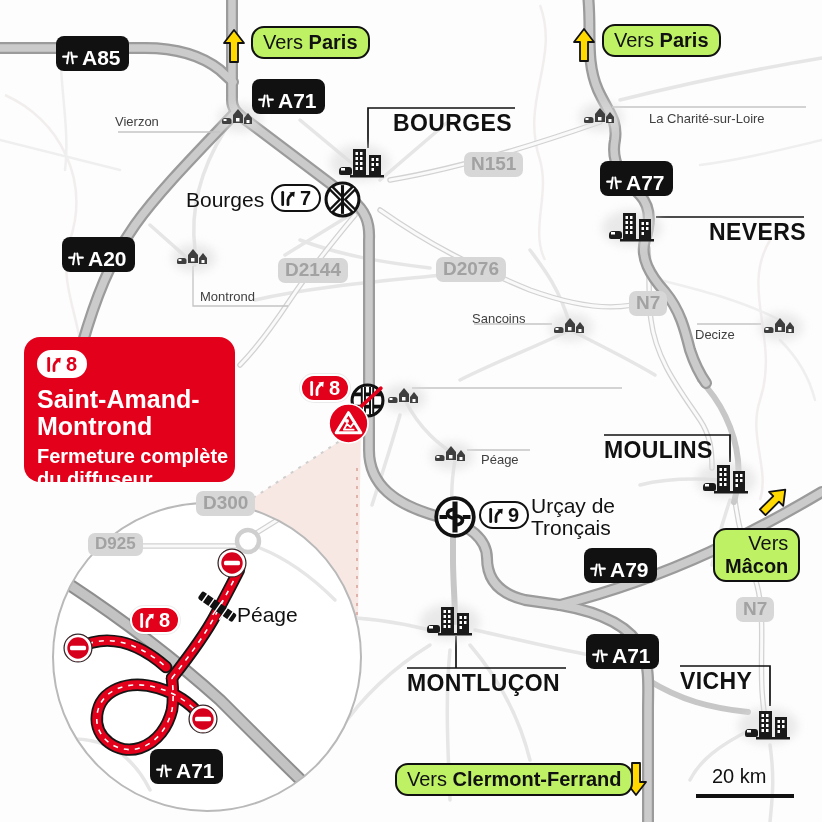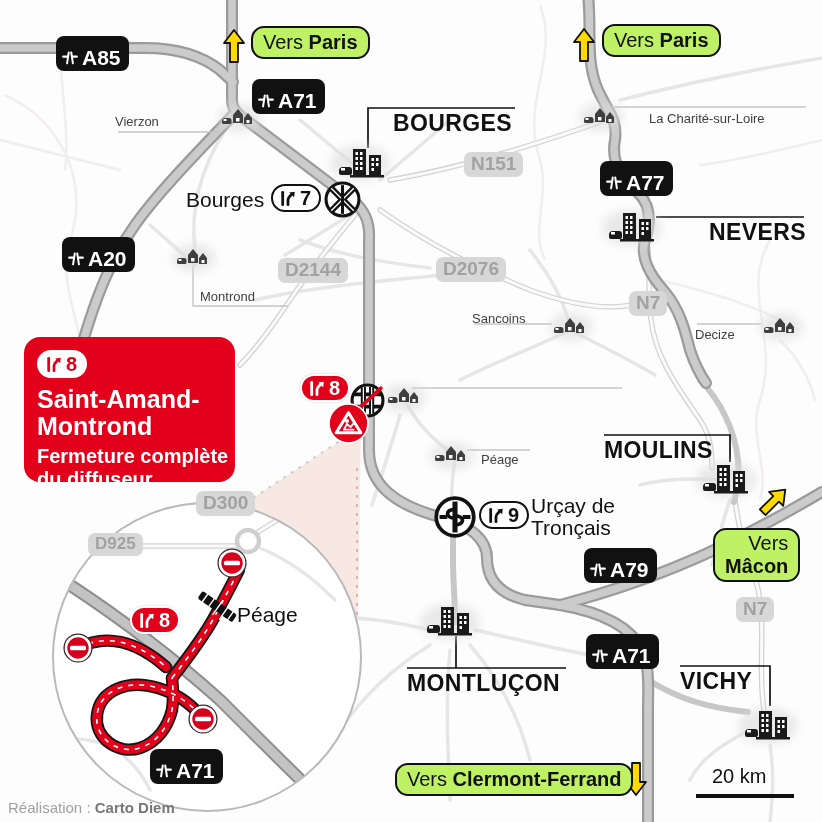--- a/index.html
+++ b/index.html
@@ -457,15 +457,14 @@
       <div>Montrond</div>
     </div>
     <div class="sub">
       <div>Fermeture complète</div>
       <div>du diffuseur</div>
     </div>
   </div>
 
   <div class="abs scale-text" style="left:712px;top:765px">20 km</div>
   <div class="abs scale-bar" style="left:696px;top:794px"></div>
-  <div class="abs credit" style="left:8px;top:799px"><span>Réalisation : </span><span class="val">Carto Diem</span></div>
 
 </div>
 
 </body></html>

